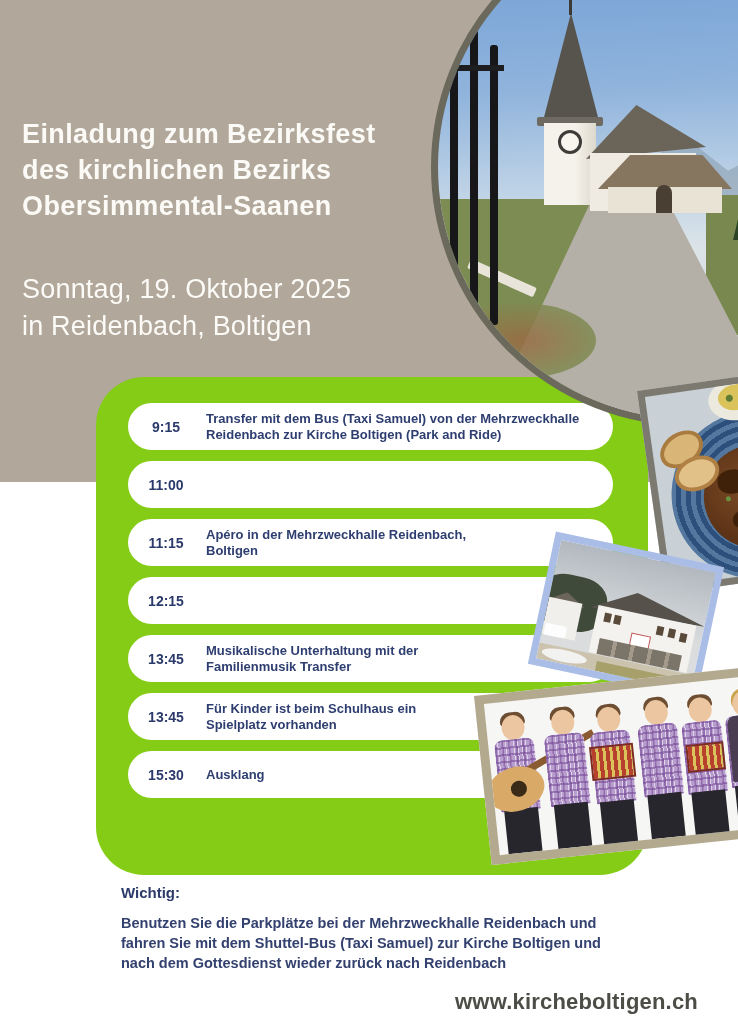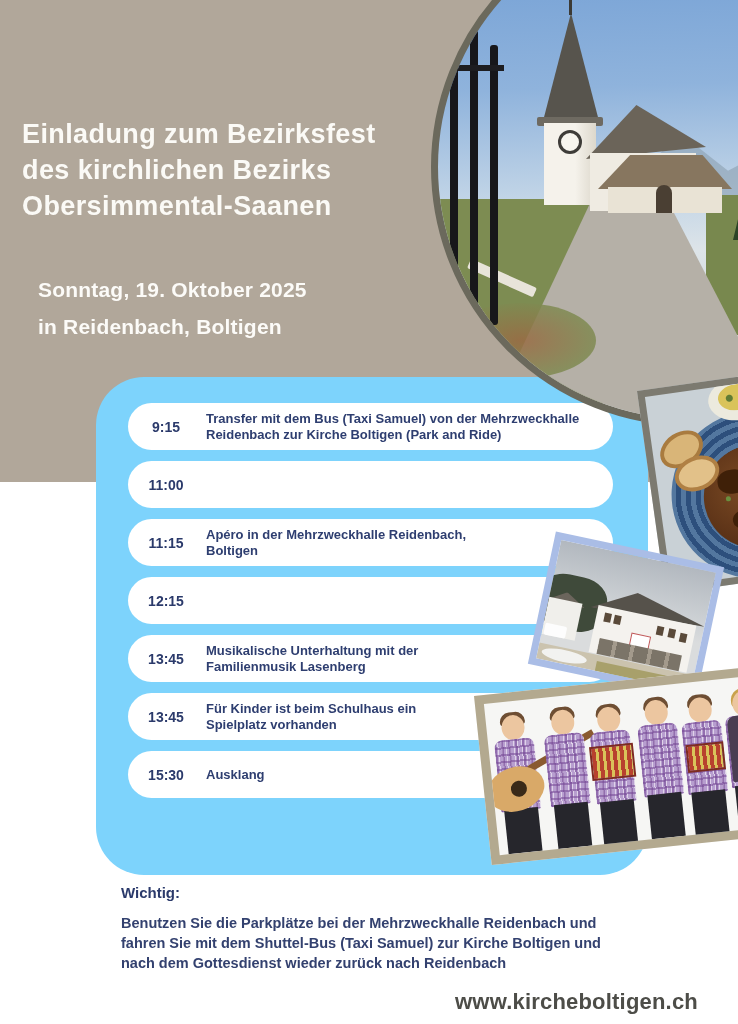--- a/index.html
+++ b/index.html
@@ -4,21 +4,21 @@
 <style>
   html,body{margin:0;padding:0;background:#e8e8e8;}
   .page{position:relative;width:738px;height:1024px;margin:0 auto;background:#ffffff;
         overflow:hidden;font-family:"Liberation Sans","DejaVu Sans",sans-serif;}
 
   
   .taupe{position:absolute;left:0;top:0;width:738px;height:482px;background:#b1a79a;z-index:1;}
   .title{position:absolute;left:22px;top:80px;width:420px;z-index:6;color:#fbfaf6;
          font-size:27px;line-height:36px;font-weight:600;letter-spacing:.4px;white-space:pre-line;margin-top:36px;}
   .dateline{position:absolute;left:22px;top:271px;width:440px;z-index:6;color:#fcfbf8;
-         font-size:21px;line-height:37px;font-weight:700;letter-spacing:.2px;white-space:pre-line;margin-left:16px;}
+         font-size:27px;line-height:37px;font-weight:400;letter-spacing:.2px;white-space:pre-line;}
 
   
   .circle-photo{position:absolute;left:431px;top:-92px;width:518px;height:518px;box-sizing:border-box;
         border:7px solid #6b695c;border-radius:50%;overflow:hidden;z-index:3;
         background:linear-gradient(178deg,#6d9bd3 0%,#8fb3dc 34%,#c2d5e7 55%,#dde4e8 66%,#d8dfe2 72%);}
   .circle-photo .mountains{position:absolute;left:110px;top:200px;width:300px;height:90px;opacity:.65;
         background:#8fa3b4;clip-path:polygon(0 100%,12% 45%,28% 75%,44% 20%,60% 62%,78% 30%,100% 100%);}
   .ch-spire{position:absolute;left:104px;top:98px;width:58px;height:112px;background:#57544d;
         clip-path:polygon(50% 0,100% 100%,0 100%);}
   .ch-mast{position:absolute;left:131px;top:80px;width:3px;height:20px;background:#3c3a35;}
@@ -41,21 +41,21 @@
   .leaves{position:absolute;left:8px;top:388px;width:150px;height:75px;border-radius:50%;opacity:.85;
         background:radial-gradient(ellipse at 50% 50%,#9a6a44 0%,#7d8c52 75%);}
   .conifer1{position:absolute;left:295px;top:60px;width:120px;height:265px;background:#2c4426;
         clip-path:polygon(50% 0,92% 85%,100% 100%,0 100%,8% 85%);}
   .gate-bar{position:absolute;background:#17171a;width:8px;border-radius:3px;}
   .gate-h{position:absolute;left:4px;top:150px;width:62px;height:6px;background:#1d1d20;}
   .ch-sign{position:absolute;left:28px;top:358px;width:72px;height:10px;background:#e8e4da;
         transform:rotate(24deg);border-radius:2px;}
 
   
-  .panel{position:absolute;left:96px;top:377px;width:552px;height:498px;background:#7dd3fc;
+  .panel{position:absolute;left:96px;top:377px;width:552px;height:498px;background:#84cc16;
         border-radius:48px;z-index:2;}
   .rows{position:absolute;left:0;top:26px;width:100%;}
   .pill{margin:0 0 11px 32px;width:485px;height:47px;background:#ffffff;border-radius:24px;
         display:flex;align-items:center;box-sizing:border-box;}
   .time{width:52px;margin-left:12px;text-align:center;font-size:14px;font-weight:800;
         color:#2b3a6b;flex:none;}
   .desc{margin-left:14px;font-size:13px;line-height:16px;font-weight:600;color:#2e3e70;
         white-space:pre-line;}
 
   
@@ -186,21 +186,21 @@
 Boltigen</div>
   </div>
 
   <div class="pill">
     <div class="time">12:15</div>
   </div>
 
   <div class="pill">
     <div class="time">13:45</div>
     <div class="desc">Musikalische Unterhaltung mit der
-Familienmusik Lasenberg</div>
+Familienmusik Transfer</div>
   </div>
 
   <div class="pill">
     <div class="time">13:45</div>
     <div class="desc">Für Kinder ist beim Schulhaus ein
 Spielplatz vorhanden</div>
   </div>
 
   <div class="pill">
     <div class="time">15:30</div>

